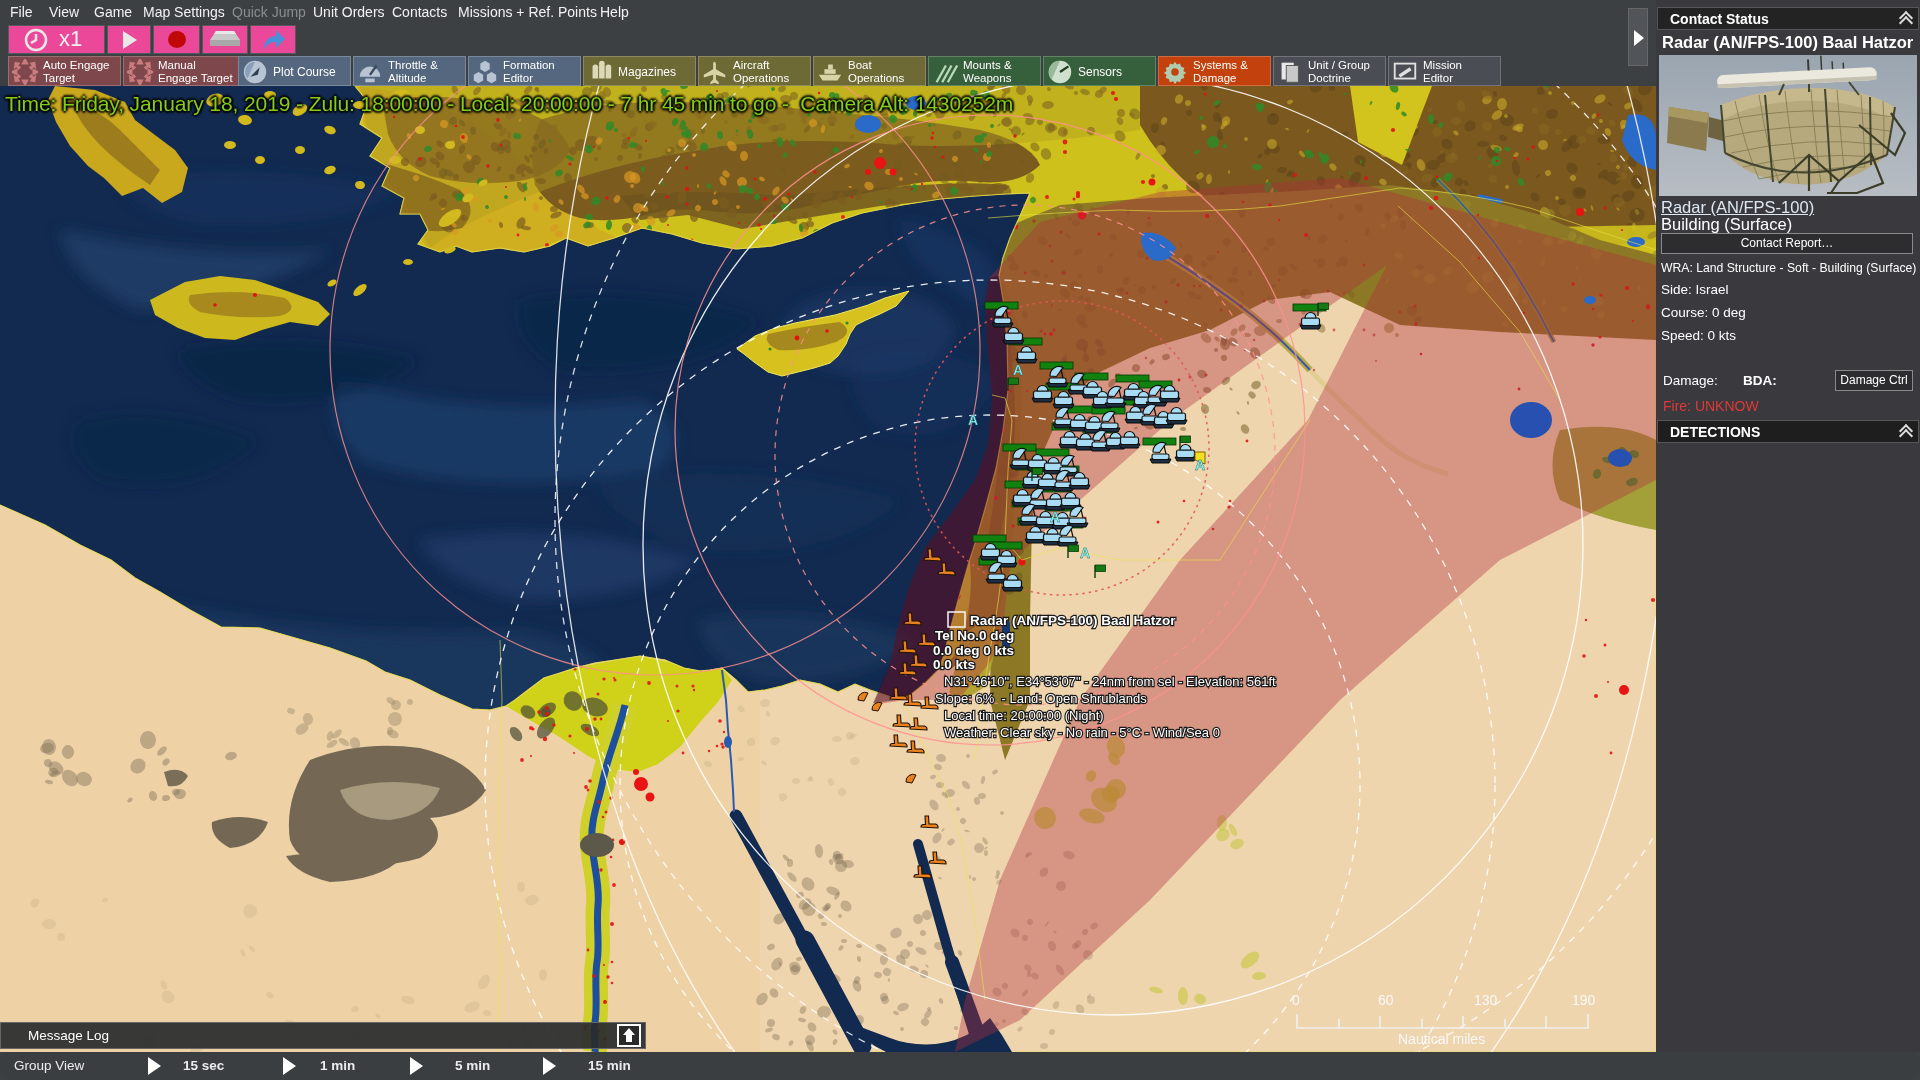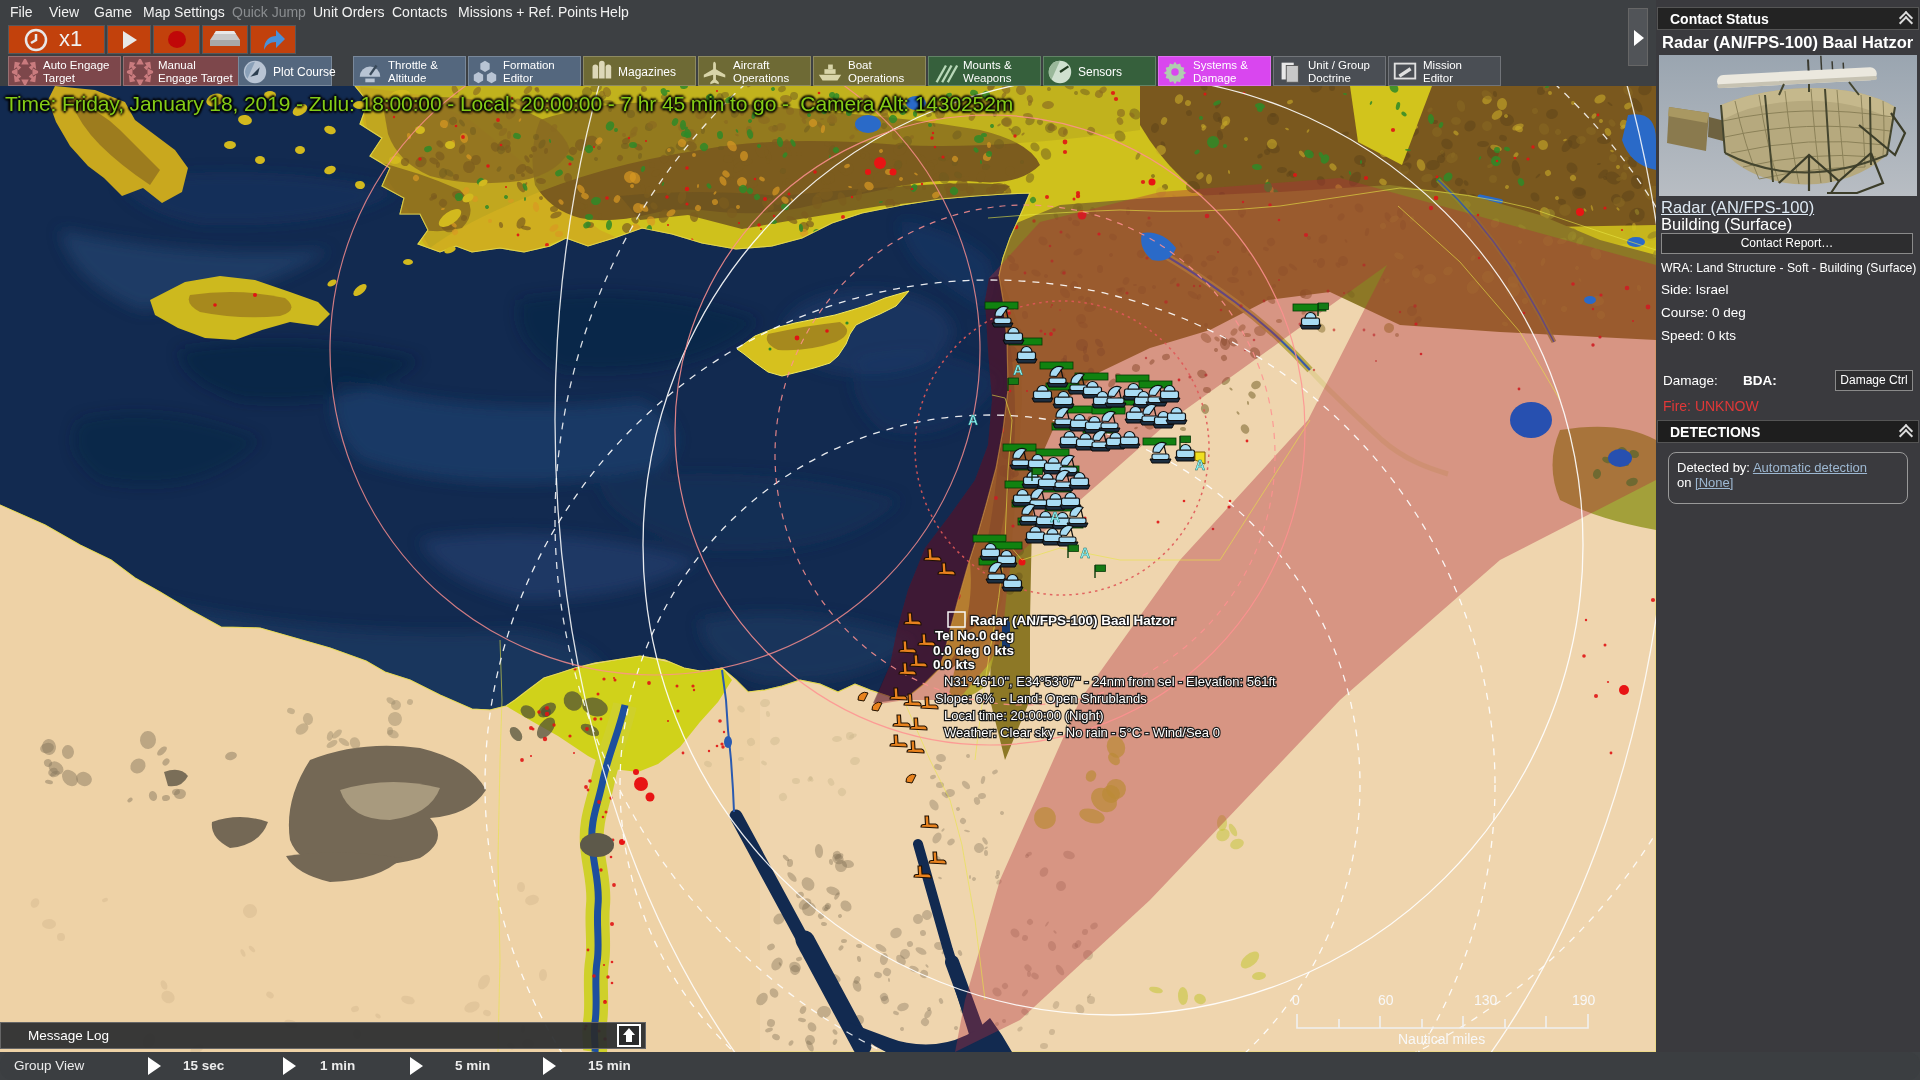--- a/index.html
+++ b/index.html
@@ -1,20 +1,20 @@
 <!DOCTYPE html>
 <html><head><meta charset="utf-8"><style>
 * { margin:0; padding:0; box-sizing:border-box; }
 html,body { width:1920px; height:1080px; overflow:hidden; background:#3d4043;
   font-family:"Liberation Sans", sans-serif; }
 #menubar { position:absolute; left:0; top:0; width:1920px; height:24px; background:#3d4043;
   color:#f2f2f2; font-size:14px; }
 #menubar span { position:absolute; top:4px; }
 #ctrlrow { position:absolute; left:0; top:24px; width:1920px; height:32px; background:#3d4043; }
-.cbtn { position:absolute; top:1px; height:29px; background:#c2410c; border:1px solid #55585c; }
+.cbtn { position:absolute; top:1px; height:29px; background:#ec4899; border:1px solid #55585c; }
 #toolbar { position:absolute; left:0; top:56px; width:1920px; height:30px; background:#3d4043; }
 .tb { position:absolute; top:0; height:30px; color:#fff; border:1px solid rgba(255,255,255,0.22); }
 .tb svg { position:absolute; left:2px; top:1px; }
 .bt2 { position:absolute; left:34px; top:2px; font-size:11.5px; line-height:13px; white-space:nowrap; }
 .bt1 { position:absolute; left:34px; top:8px; font-size:12px; white-space:nowrap; }
 #mapwrap { position:absolute; left:0; top:86px; width:1656px; height:966px; overflow:hidden; }
 #timebar { position:absolute; left:5px; top:92px; width:1640px; color:#84cc16; font-size:21px; letter-spacing:-0.1px;
   text-shadow:-2px 0 2px #000, 2px 0 2px #000, 0 -2px 2px #000, 0 2px 2px #000, 0 0 3px #000; white-space:nowrap; }
 #msglog { position:absolute; left:0; top:1022px; width:646px; height:27px; background:rgba(42,44,46,0.93);
   border:1px solid #666; color:#fff; font-size:13.5px; }
@@ -1963,21 +1963,21 @@
           <path d="M1,14 v2 l6,3 v-8 z"></path>
           <path d="M29,14 v2 l-6,3 v-8 z"></path>
           <path d="M4,4 l6,1 -2,3 3,2 -3,3 -2,-3 -3,2 z"></path>
           <path d="M26,4 l-6,1 2,3 -3,2 3,3 2,-3 3,2 z"></path>
           <path d="M4,26 l6,-1 -2,-3 3,-2 -3,-3 -2,3 -3,-2 z"></path>
           <path d="M26,26 l-6,-1 2,-3 -3,-2 3,-3 2,3 3,-2 z"></path>
         </g>
       </svg>
       <div class="bt2">Manual<br>Engage Target</div>
     </div>
-    <div class="tb" style="left:238px;width:94px;background:#54677e">
+    <div class="tb" style="left:238px;width:113px;background:#54677e">
       <svg width="28" height="28" viewBox="0 0 30 30">
         <circle cx="15" cy="15" r="12" fill="#b8c4d4"></circle>
         <path d="M15,4 a11,11 0 0 0 -8,18 z" fill="#8aa0b8"></path>
         <path d="M10,20 L20,10 l-2,8 z" fill="#2c3e50"></path>
       </svg>
       <div class="bt1">Plot Course</div>
     </div>
     <div class="tb" style="left:353px;width:113px;background:#54677e">
       <svg width="28" height="28" viewBox="0 0 30 30">
         <path d="M4,20 a11,11 0 0 1 22,0 z" fill="#b8c4d4"></path>
@@ -2033,21 +2033,21 @@
       <div class="bt2">Mounts &amp;<br>Weapons</div>
     </div>
     <div class="tb" style="left:1043px;width:113px;background:#36603c">
       <svg width="28" height="28" viewBox="0 0 30 30">
         <circle cx="15" cy="15" r="12" fill="#cfe0cf"></circle>
         <path d="M15,3 a12,12 0 0 0 -9,20 z" fill="#9ab89a"></path>
         <path d="M15,15 L24,9" stroke="#203a20" stroke-width="2.5"></path>
       </svg>
       <div class="bt1">Sensors</div>
     </div>
-    <div class="tb" style="left:1158px;width:113px;background:#d946ef">
+    <div class="tb" style="left:1158px;width:113px;background:#c2410c">
       <svg width="28" height="28" viewBox="0 0 30 30">
         <path d="M15,4 l2,3 3.5,-1 1,3.5 3.5,1 -1,3.5 3,2 -3,2 1,3.5 -3.5,1 -1,3.5 -3.5,-1 -2,3 -2,-3 -3.5,1 -1,-3.5 -3.5,-1 1,-3.5 -3,-2 3,-2 -1,-3.5 3.5,-1 1,-3.5 3.5,1z M15,11 a4,4 0 1 0 0,8 a4,4 0 1 0 0,-8" fill="#b0ccb0" fill-rule="evenodd"></path>
       </svg>
       <div class="bt2">Systems &amp;<br>Damage</div>
     </div>
     <div class="tb" style="left:1273px;width:113px;background:#4a4e54">
       <svg width="28" height="28" viewBox="0 0 30 30">
         <rect x="6" y="5" width="13" height="18" fill="#e8e8e8"></rect>
         <rect x="11" y="8" width="13" height="18" fill="#c8c8c8" stroke="#555" stroke-width="1"></rect>
       </svg>
@@ -2144,15 +2144,12 @@
  <div style="position:absolute;left:5px;top:305px;font-size:13.5px">Course: 0 deg</div>
  <div style="position:absolute;left:5px;top:328px;font-size:13.5px">Speed: 0 kts</div>
  <div style="position:absolute;left:7px;top:373px;font-size:13.5px">Damage:</div>
  <div style="position:absolute;left:87px;top:373px;font-size:13.5px;font-weight:bold">BDA:</div>
  <div class="sbtn" style="left:179px;top:370px;width:78px;height:21px;padding-top:2px">Damage Ctrl</div>
  <div style="position:absolute;left:7px;top:398px;font-size:14px;color:#e03838">Fire: UNKNOW</div>
  <div class="shead" style="top:420px;background:#1e1e1e">
       <span style="position:absolute;left:12px;top:3px">DETECTIONS</span>
    <span class="chev"></span>
     </div>
- <div style="position:absolute;left:12px;top:452px;width:240px;height:52px;border:1px solid #999;border-radius:8px;font-size:13px">
-   <div style="margin:7px 0 0 8px">Detected by: <a class="lk">Automatic detection</a><br>on <a class="lk">[None]</a></div>
- </div>
 </div>
 </body></html>

